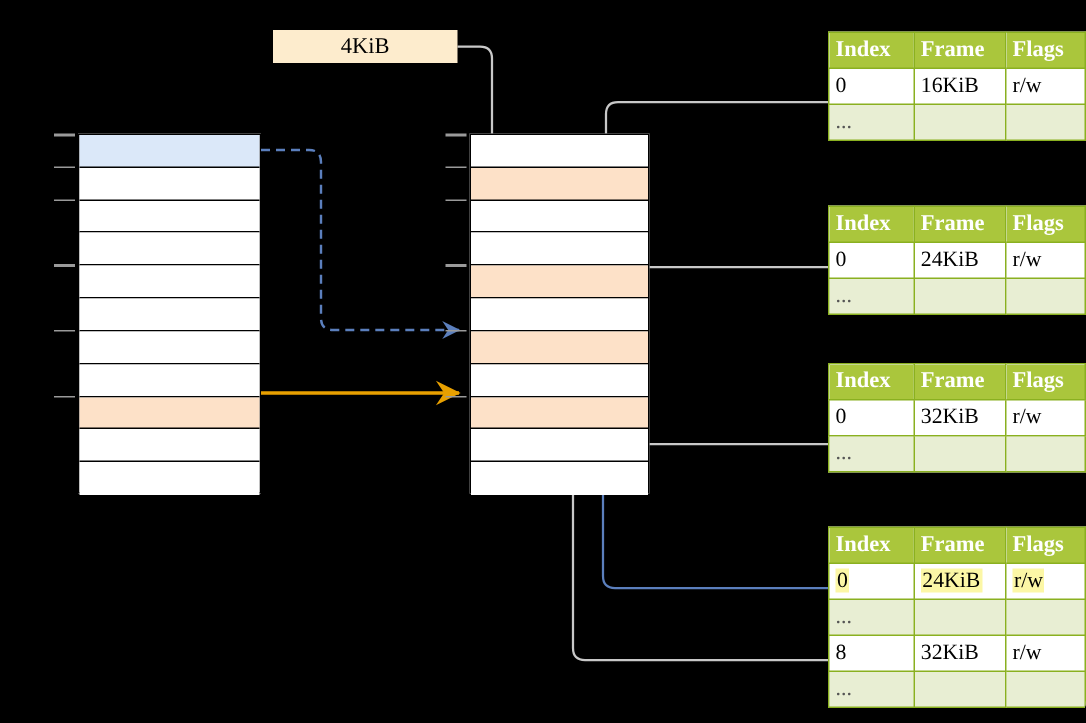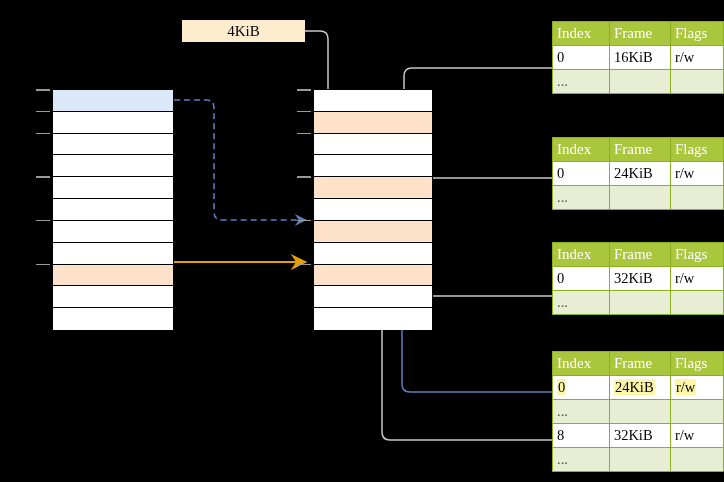--- a/index.html
+++ b/index.html
@@ -17,21 +17,21 @@
   .stack .cell:last-child{border-bottom:0;}
   .cell.blue{background:#dbe8f9;}
   .cell.peach{background:#fde1c8;}
 
   
   .ptable{position:absolute;border-collapse:collapse;background:#fff;
           font-size:14.5px;table-layout:fixed;}
   .ptable th,.ptable td{border:1.1px solid #8ab020;padding:1px 4px;
           text-align:left;height:24px;box-sizing:border-box;color:#000;
           overflow:hidden;white-space:nowrap;}
-  .ptable th{background:#aac63c;color:#fff;font-weight:normal;font-size:15px;}
+  .ptable th{background:#aac63c;color:#fff;font-weight:bold;font-size:15px;}
   .ptable tr.ellrow td{background:#e8eed3;color:#555;}
   .hl{background:#fcf7a6;padding:0 1px;}
   .col-i{width:58px;}
   .col-f{width:62px;}
   .col-g{width:54px;}
 </style>
 </head>
 <body>
 
 <div id="root">

